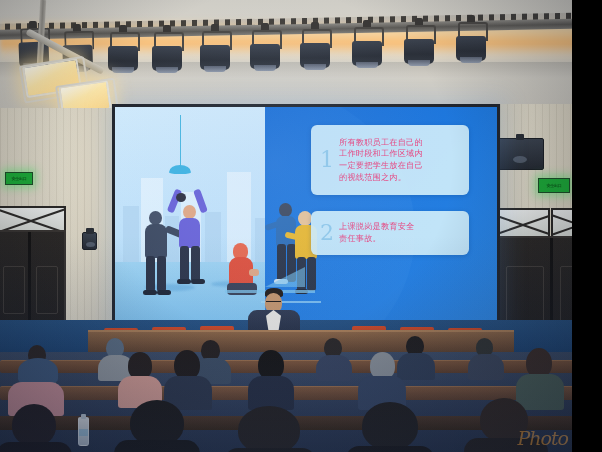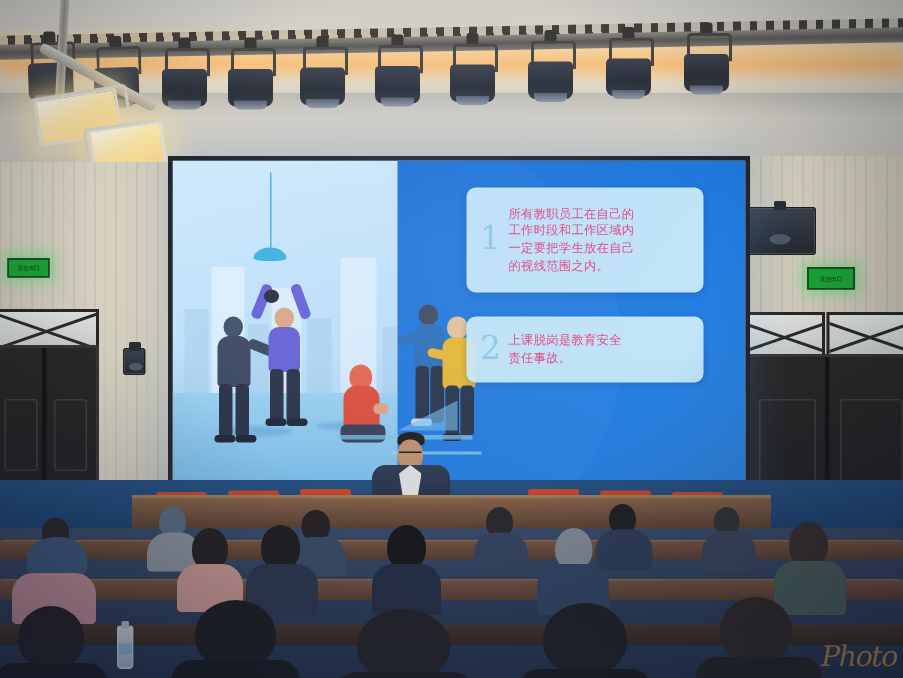--- a/index.html
+++ b/index.html
@@ -1,20 +1,21 @@
 <!DOCTYPE html>
 <html><head>
 <meta charset="utf-8">
 <style>
   html,body{margin:0;padding:0;background:#000;}
   body{font-family:"Liberation Sans","DejaVu Sans",sans-serif;}
 
   #scene{
-    position:relative;width:602px;height:452px;overflow:hidden;
+    position:relative;width:536px;height:452px;overflow:hidden;
     background:#8e8d88;
+    padding-left:36px;
   }
 
   
   .ceiling{
     position:absolute;left:0;top:0;width:602px;height:120px;
     background:linear-gradient(180deg,#cfcdc6 0%,#d9d6cd 38%,#c9c6be 100%);
   }
   .ceiling-glow{
     position:absolute;left:0;top:18px;width:602px;height:46px;
     background:linear-gradient(180deg,

